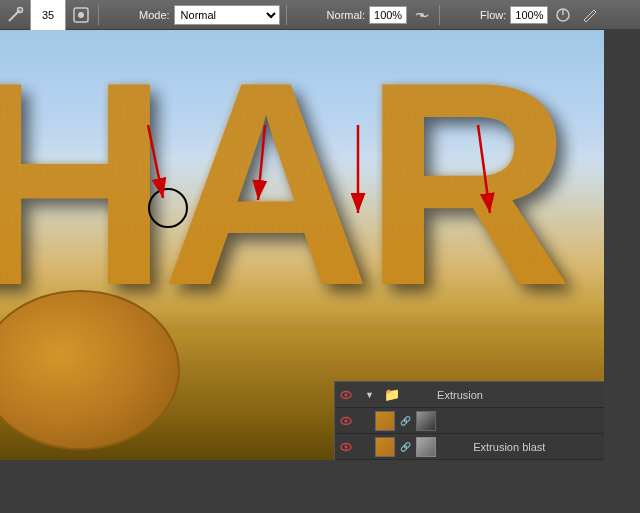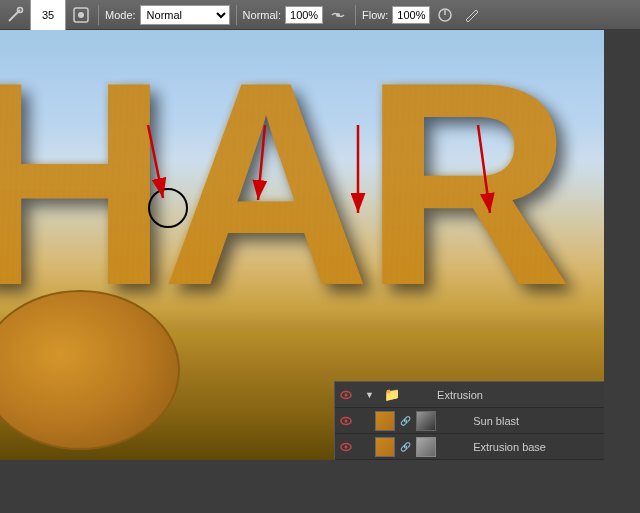--- a/index.html
+++ b/index.html
@@ -23,24 +23,24 @@
     .toolbar-sep {
       width: 1px; height: 20px; background: #888; margin: 0 2px;
     }
     .size-box {
       display: flex; align-items: center; gap: 2px;
     }
     .size-input {
       width: 36px; height: 32px; background: #fff; border: 1px solid #999;
       color: #000; font-size: 11px; text-align: center; padding: 0 2px;
     }
-    .label-text { color: #eee; font-size: 11px; }
+    .label-text { color: #eee; font-size: 11px; margin-left: 34px; }
     .mode-select {
       height: 20px; background: #fff; border: 1px solid #999;
-      color: #000; font-size: 11px; padding: 0 2px; width: 90px;
+      color: #000; font-size: 11px; padding: 0 2px; width: 106px;
     }
     .opacity-box { display: flex; gap: 2px; }
     .opacity-input { width: 38px; height: 18px; background: #fff; border: 1px solid #999; color: #000; font-size: 11px; text-align: center; }
     .flow-input { width: 38px; height: 18px; background: #fff; border: 1px solid #999; color: #000; font-size: 11px; text-align: center; }
 
     
     #canvas-area {
       position: relative;
       width: 604px;
       height: 430px;
@@ -295,31 +295,30 @@
       <div class="eye-icon">
         <svg width="12" height="10" viewBox="0 0 12 10">
             <ellipse cx="6" cy="5" rx="5" ry="3.5" fill="none" stroke="#cc4444" stroke-width="1.5"></ellipse>
             <circle cx="6" cy="5" r="1.5" fill="#cc4444"></circle>
           </svg>
       </div>
       <div class="layer-indent"></div>
       <div class="thumb thumb-hay"></div>
       <div style="font-size:9px; color:#888; padding:0 1px;">🔗</div>
       <div class="thumb thumb-mask" style="background: linear-gradient(135deg, #999 0%, #666 50%, #333 100%);"></div>
-      <span class="layer-name">Sun blast</span>
     </div>
 
     <div class="layer-row">
       <div class="eye-icon">
         <svg width="12" height="10" viewBox="0 0 12 10">
             <ellipse cx="6" cy="5" rx="5" ry="3.5" fill="none" stroke="#cc4444" stroke-width="1.5"></ellipse>
             <circle cx="6" cy="5" r="1.5" fill="#cc4444"></circle>
           </svg>
       </div>
       <div class="layer-indent"></div>
       <div class="thumb thumb-hay" style="background:linear-gradient(135deg,#c8881a,#b07020);"></div>
       <div style="font-size:9px; color:#888; padding:0 1px;">🔗</div>
       <div class="thumb" style="background: linear-gradient(135deg,#aaa,#666); border:1px solid #888;"></div>
-      <span class="layer-name">Extrusion base</span>
+      <span class="layer-name">Extrusion blast</span>
     </div>
 
   </div>
 </div>
 
 </body></html>

